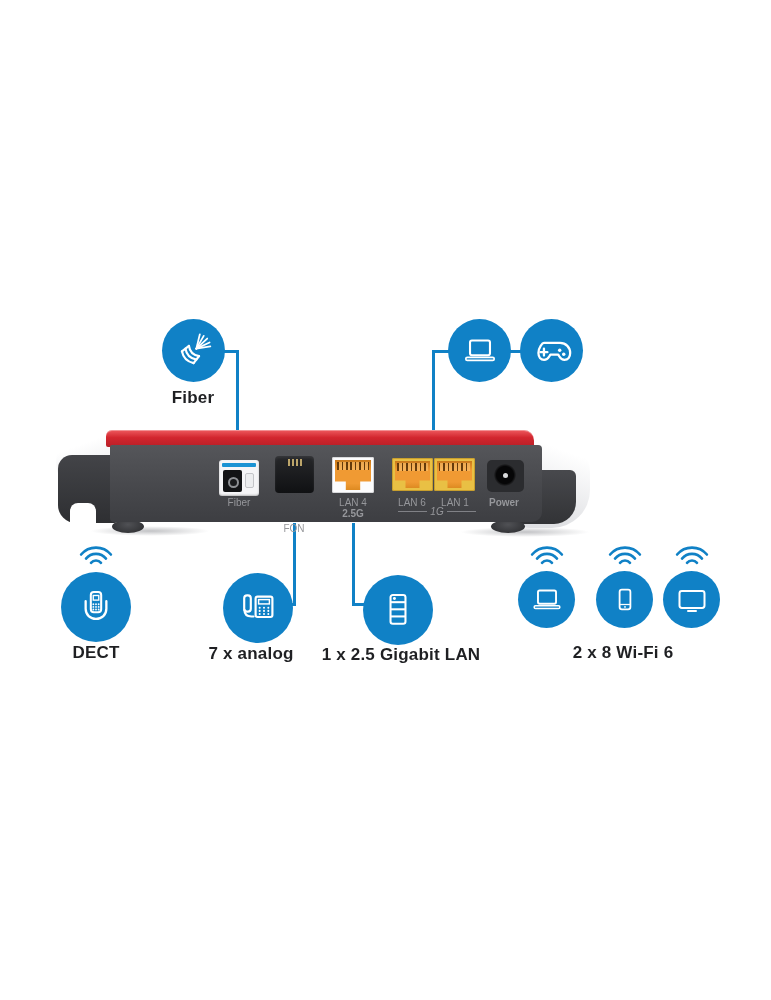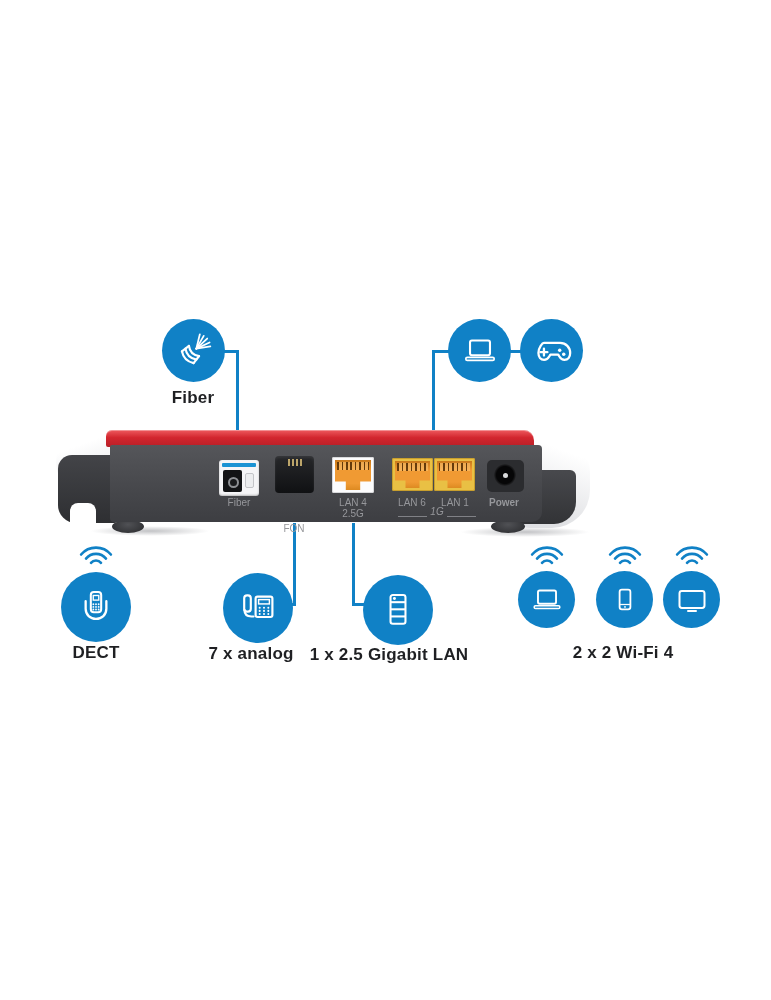--- a/index.html
+++ b/index.html
@@ -61,21 +61,21 @@
   .rj45-insert{position:absolute;left:3px;top:3px;right:3px;bottom:3px;
     background:linear-gradient(180deg,#c9791a 0%,#f09a33 34%,#f09a33 78%,#dd8a21 100%);
     clip-path:polygon(0 0,100% 0,100% 72%,70% 72%,70% 100%,30% 100%,30% 72%,0 72%);}
   .rj45-comb{position:absolute;left:2px;top:2px;right:2px;height:8px;
     background:repeating-linear-gradient(90deg,rgba(70,38,4,.8) 0 1.5px,rgba(255,200,120,.55) 1.5px 4.5px);}
   .power-port{left:487px;top:460px;width:37px;height:32px;background:#2b2c2f;border-radius:5px;}
   .power-ring{position:absolute;left:7px;top:4px;width:22px;height:22px;border-radius:50%;
     background:radial-gradient(circle,#060607 55%,#3a3b3e 80%,#1c1d1f 100%);}
   .power-pin{position:absolute;left:16px;top:13px;width:5px;height:5px;border-radius:50%;background:#d9dadc;}
   .port-label{position:absolute;font-size:10px;color:#96979b;text-align:center;white-space:nowrap;}
-  .lan-group{position:absolute;left:398px;top:506px;width:78px;display:flex;align-items:flex-end;gap:3px;font-style:italic;}
+  .lan-group{position:absolute;left:398px;top:506px;width:78px;display:flex;align-items:center;gap:3px;font-style:italic;}
   .lan-group .tick{flex:1;height:1px;background:#808186;}
   .lan-group .g-label{font-size:10px;color:#96979b;}
 </style>
 </head>
 <body>
 
 <div id="canvas">
 
   <div class="line" style="left:224px;top:350px;width:15px;height:3px;"></div>
   <div class="line" style="left:236px;top:350px;width:3px;height:82px;"></div>
@@ -174,21 +174,21 @@
       </div>
     </div>
     <div class="port power-port">
       <div class="power-ring"></div>
       <div class="power-pin"></div>
     </div>
 
     <div class="port-label" style="left:214px;top:497px;width:50px;">Fiber</div>
     <div class="port-label" style="left:269px;top:523px;width:50px;">FON</div>
     <div class="port-label" style="left:328px;top:497px;width:50px;">LAN 4</div>
-    <div class="port-label" style="left:328px;top:508px;width:50px;">2.5G</div>
+    <div class="port-label" style="left:328px;top:508px;width:50px;font-weight:bold;">2.5G</div>
     <div class="port-label" style="left:387px;top:497px;width:50px;">LAN 6</div>
     <div class="port-label" style="left:430px;top:497px;width:50px;">LAN 1</div>
     <div class="lan-group">
       <div class="tick"></div>
       <div class="g-label">1G</div>
       <div class="tick"></div>
     </div>
     <div class="port-label" style="left:479px;top:497px;width:50px;font-weight:bold;">Power</div>
   </div>
 
@@ -248,21 +248,21 @@
     <svg width="46" height="46" viewBox="0 0 40 40">
       <g fill="none" stroke="#ffffff" stroke-width="1.8">
         <rect x="13.5" y="7" width="13" height="25" rx="2"></rect>
         <line x1="13.5" y1="13.2" x2="26.5" y2="13.2"></line>
         <line x1="13.5" y1="19.4" x2="26.5" y2="19.4"></line>
         <line x1="13.5" y1="25.6" x2="26.5" y2="25.6"></line>
       </g>
       <circle cx="16.9" cy="10.1" r="1.3" fill="#ffffff"></circle>
     </svg>
   </div>
-  <div class="callout-label" style="left:289px;top:645px;width:200px;">1 x 2.5 Gigabit LAN</div>
+  <div class="callout-label" style="left:301px;top:645px;width:200px;">1 x 2.5 Gigabit LAN</div>
 
   <svg class="waves" style="left:523px;top:543px;" viewBox="0 0 48 26">
     <g fill="none" stroke="#1081c6" stroke-width="2.6" stroke-linecap="round">
       <path d="M19 19.8 A6.5 6.5 0 0 1 29 19.8"></path>
       <path d="M14 15.6 A13 13 0 0 1 34 15.6"></path>
       <path d="M9.1 11.5 A19.5 19.5 0 0 1 38.9 11.5"></path>
     </g>
   </svg>
   <svg class="waves" style="left:601px;top:543px;" viewBox="0 0 48 26">
     <g fill="none" stroke="#1081c6" stroke-width="2.6" stroke-linecap="round">
@@ -296,15 +296,15 @@
     </svg>
   </div>
   <div class="circle c57" style="left:663px;top:571px;">
     <svg width="40" height="40" viewBox="0 0 40 40">
       <g fill="none" stroke="#ffffff" stroke-linecap="round">
         <rect x="7.5" y="11" width="25" height="17" rx="2.4" stroke-width="2"></rect>
         <line x1="16" y1="31" x2="24" y2="31" stroke-width="2"></line>
       </g>
     </svg>
   </div>
-  <div class="callout-label" style="left:523px;top:643px;width:200px;">2 x 2 Wi-Fi 4</div>
+  <div class="callout-label" style="left:523px;top:643px;width:200px;">2 x 8 Wi-Fi 6</div>
 
 </div>
 
 </body></html>

